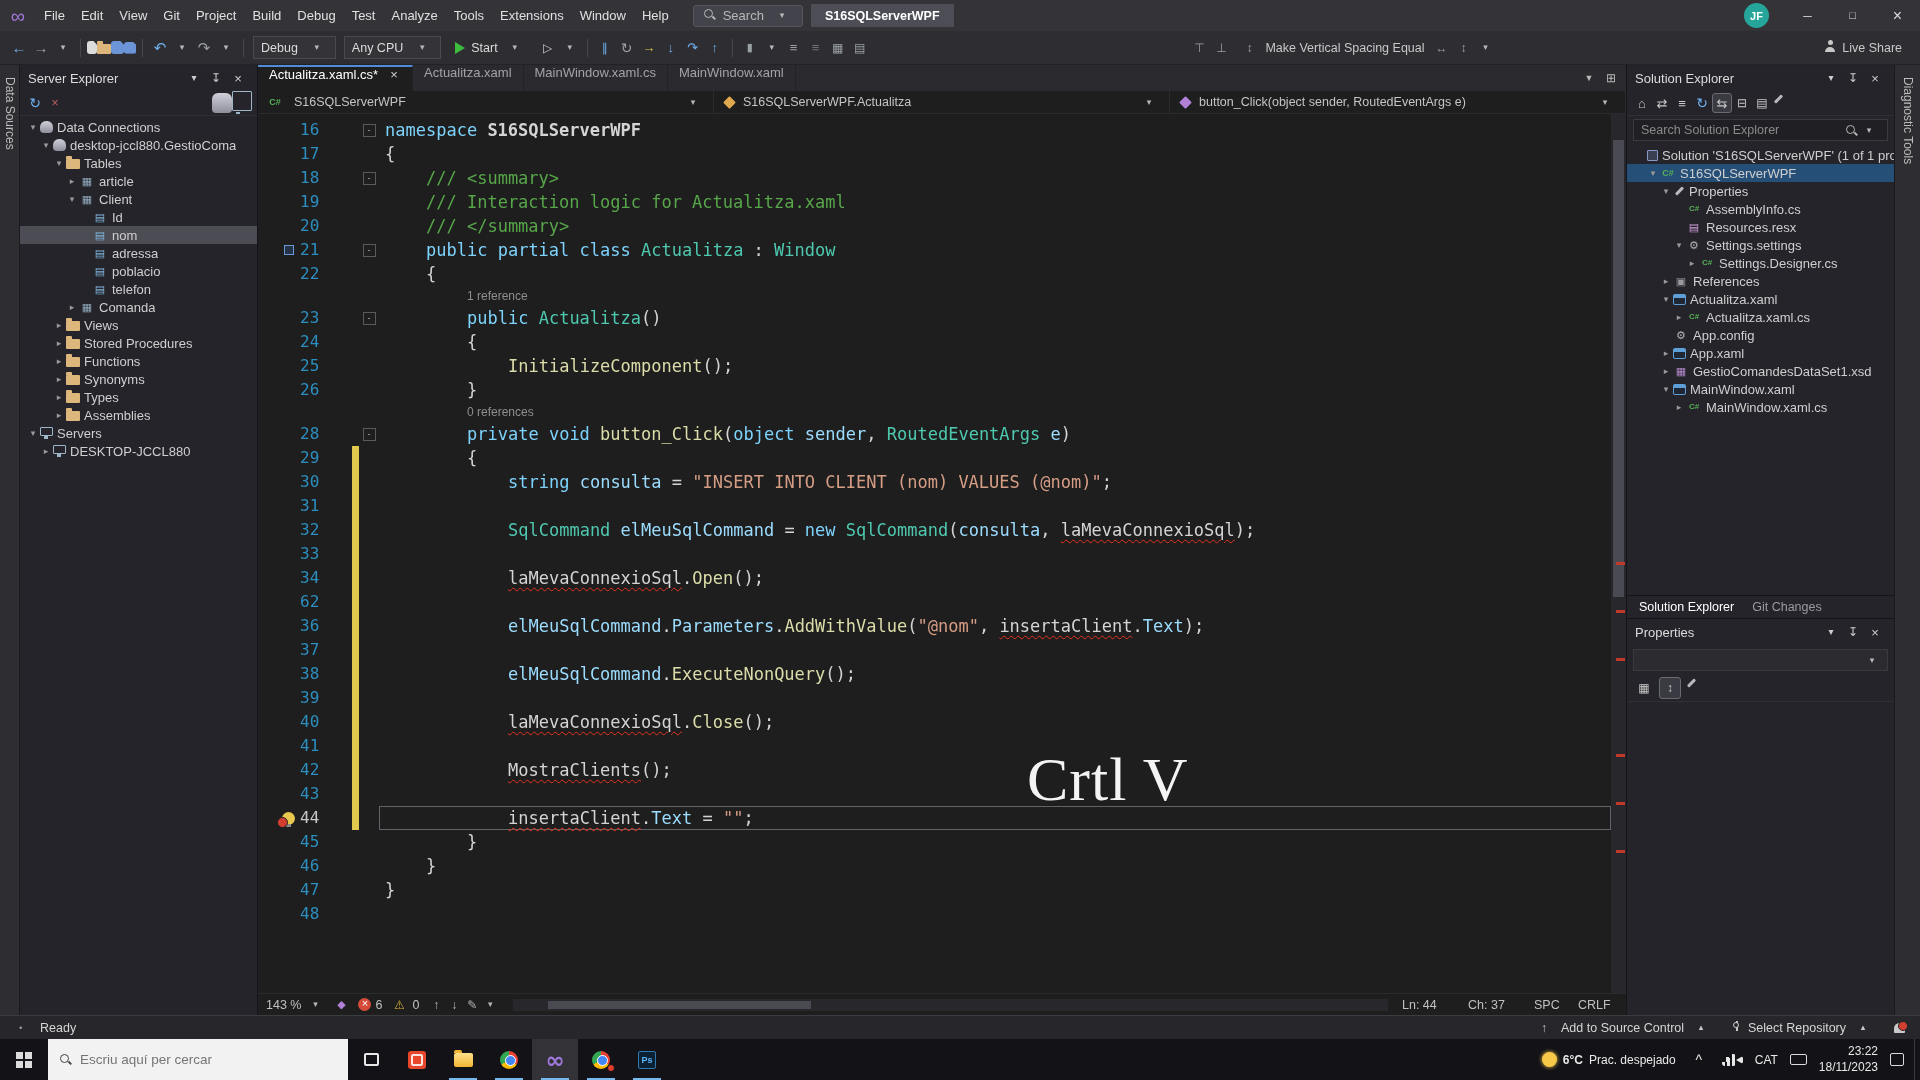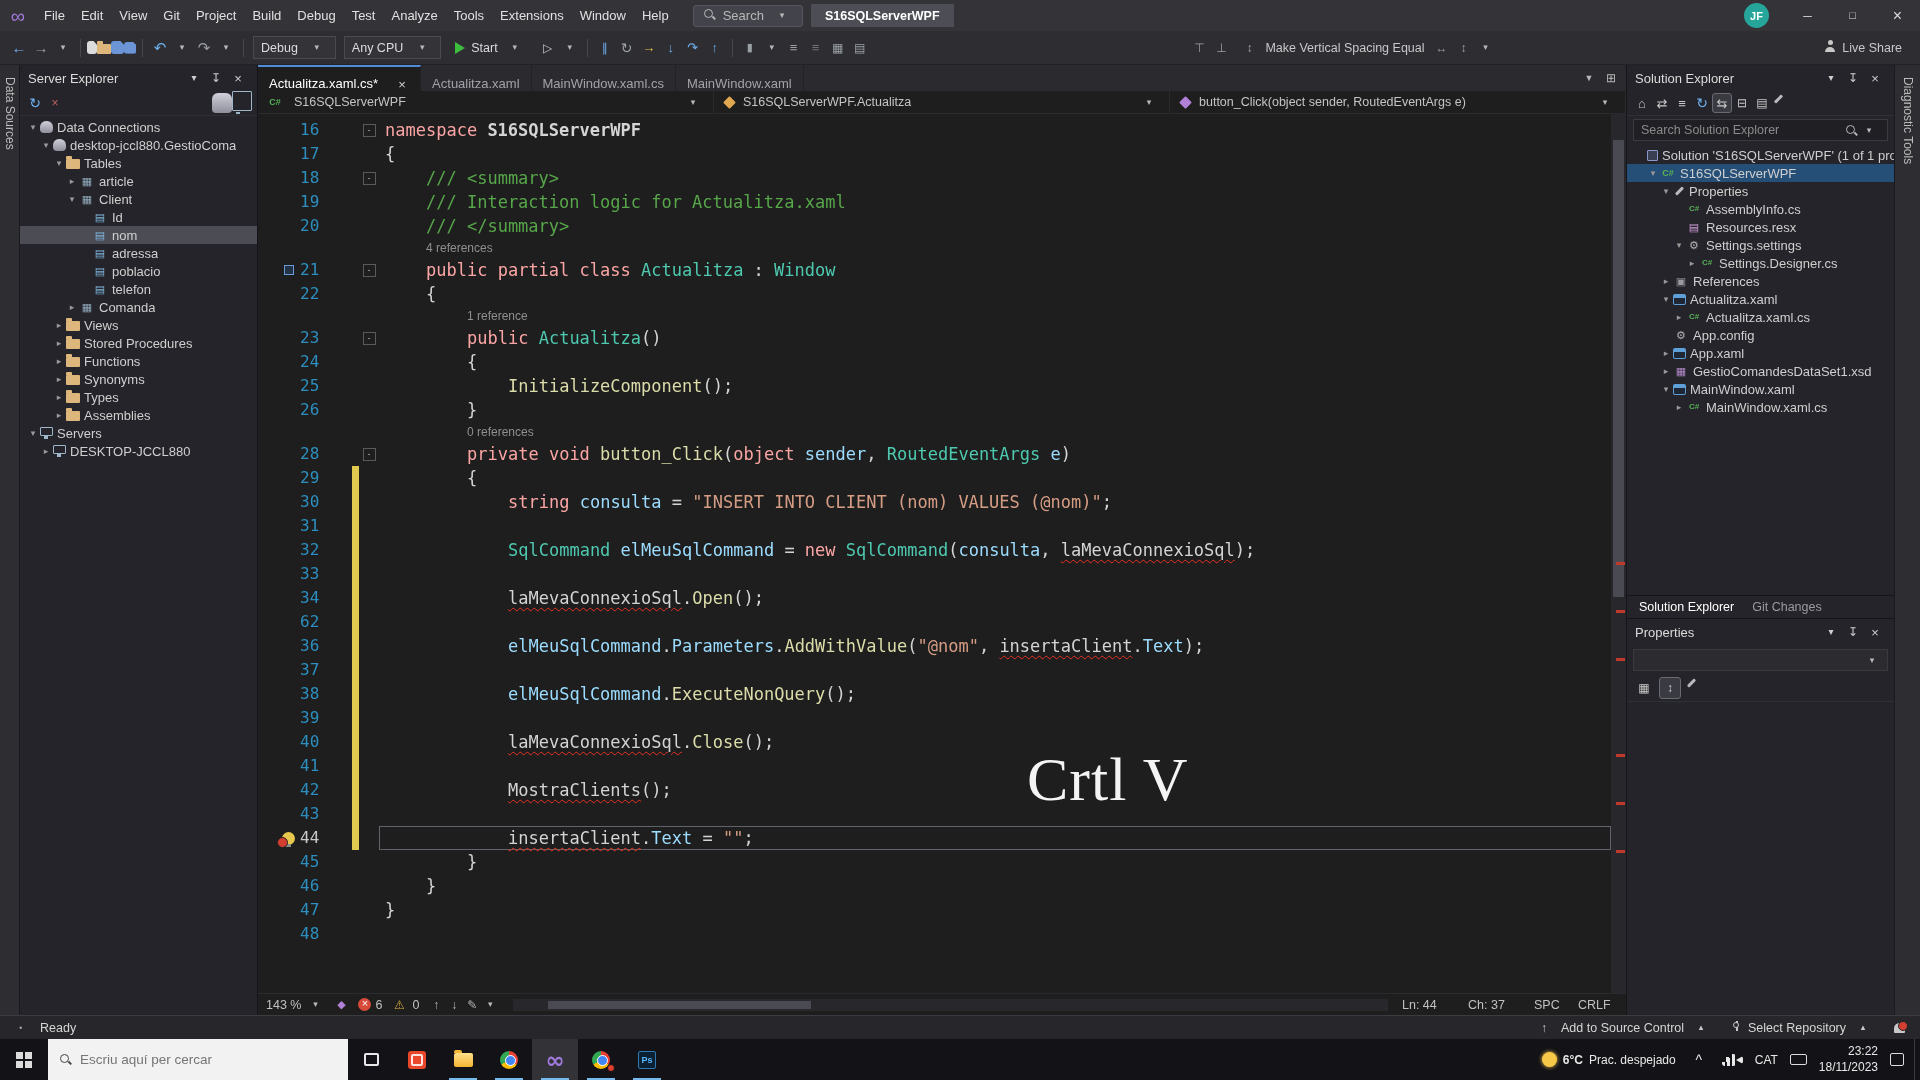--- a/index.html
+++ b/index.html
@@ -58,21 +58,21 @@
   .trow.selblue{background:#264f78}
   .arr{width:14px;flex:none;text-align:center;font-size:9px;color:#9a9a9a}
   .tic{display:inline-flex;align-items:center;justify-content:center;width:16px;height:14px;
     margin-right:4px;flex:none;line-height:1}
   .tlabel{overflow:hidden;text-overflow:clip}
 
   
   #editor-col{flex:1;display:flex;flex-direction:column;min-width:0;background:#1e1e1e}
   .tabbar{height:26px;background:#2a2a2f;display:flex;align-items:stretch;font-size:13px;flex:none}
   .tabs{display:flex}
-  .tab{display:flex;align-items:flex-end;padding:0 11px;gap:17px;color:#a2a2a8;border-right:1px solid #222226;white-space:nowrap}
+  .tab{display:flex;align-items:flex-start;padding:0 11px;gap:9px;color:#a2a2a8;border-right:1px solid #222226;white-space:nowrap}
   .tab.active{background:#1e1e1e;color:#fff;border-top:2px solid #4f8bd6}
   .tr-icons{display:flex;align-items:center;padding-right:4px}
   .breadbar{height:23px;display:flex;background:#1e1e1e;border-bottom:1px solid #2b2b2f;
     font-size:12.5px;color:#c4c4c4;flex:none}
   .crumb{flex:1;display:flex;align-items:center;gap:7px;padding:0 9px;border-right:1px solid #2b2b2f;min-width:0;white-space:nowrap;overflow:hidden}
   .crumb .cd{margin-left:auto}
 
   #code-wrap{flex:1;position:relative;min-height:0;overflow:hidden}
   #code{position:absolute;left:0;top:0;right:15px;bottom:0;padding-top:4px}
   .crow{display:flex;height:24px}
@@ -81,21 +81,21 @@
   .g-num{width:52px;flex:none;text-align:left;color:#2d8fbf;font:16px/24px "DejaVu Sans Mono",monospace;padding-right:7px}
   .crow.cur .g-num{color:#c8c8c8}
   .g-ch{width:7px;flex:none}
   .crow.ch .g-ch{background:#e0c94e}
   .g-fold{width:20px;flex:none;display:flex;align-items:center;justify-content:center}
   .fold-box{width:13px;height:13px;border:1px solid #5a5a5a;color:#b0b0b0;font-size:9px;
     line-height:11px;text-align:center;background:#1e1e1e}
   .g-code{flex:1;font:17px/24px "DejaVu Sans Mono",monospace;white-space:pre;min-width:0;color:#d4d4d4}
   .crow.lens .g-code{font:12px/20px "Liberation Sans",sans-serif;color:#8f8f8f}
   .crow.cur .g-code{box-shadow:inset 0 0 0 1px #62626a}
-  .tk-k{color:#fca5a5}.tk-t{color:#4ec9b0}.tk-m{color:#dcdcaa}.tk-v{color:#9cdcfe}
+  .tk-k{color:#7dd3fc}.tk-t{color:#4ec9b0}.tk-m{color:#dcdcaa}.tk-v{color:#9cdcfe}
   .tk-s{color:#d69d85}.tk-c{color:#57a64a}.tk-p{color:#d4d4d4}
   .tk-b{color:#d4d4d4;font-weight:bold}
   .tk-e{color:#d4d4d4;text-decoration:underline wavy #e5321f 1px;text-underline-offset:3px}
   #v-scroll{position:absolute;top:0;right:0;bottom:0;width:15px;background:#28282c}
   .v-thumb{position:absolute;left:2px;right:2px;top:3%;height:52%;background:#4a4a52}
   .v-mark{position:absolute;right:1px;width:9px;height:3px;background:#c0392b}
   #annotation{position:absolute;left:769px;top:630px;font-family:"Liberation Serif",serif;
     font-size:62px;color:#f4f4f4;letter-spacing:1px}
 
   .bottombar{height:22px;display:flex;align-items:center;background:#1e1e1e;border-top:1px solid #2b2b2f;
@@ -528,27 +528,20 @@
               <span class="g-fold"></span>
               <span class="g-code" style="padding-left: 47px;"><span class="tk-c">/// Interaction logic for Actualitza.xaml</span></span>
             </div>
             <div class="crow">
               <span class="g-icons"></span>
               <span class="g-num">20</span>
               <span class="g-ch"></span>
               <span class="g-fold"></span>
               <span class="g-code" style="padding-left: 47px;"><span class="tk-c">/// &lt;/summary&gt;</span></span>
             </div>
-            <div class="crow lens">
-              <span class="g-icons"></span>
-              <span class="g-num"></span>
-              <span class="g-ch"></span>
-              <span class="g-fold"></span>
-              <span class="g-code" style="padding-left: 47px;">4 references</span>
-            </div>
             <div class="crow">
               <span class="g-icons">
                 <span class="i-mi"></span>
               </span>
               <span class="g-num">21</span>
               <span class="g-ch"></span>
               <span class="g-fold">
                 <span class="fold-box">-</span>
               </span>
               <span class="g-code" style="padding-left: 47px;"><span class="tk-k">public</span><span class="tk-p"> </span><span class="tk-k">partial</span><span class="tk-p"> </span><span class="tk-k">class</span><span class="tk-p"> </span><span class="tk-t">Actualitza</span><span class="tk-p"> : </span><span class="tk-t">Window</span></span>

